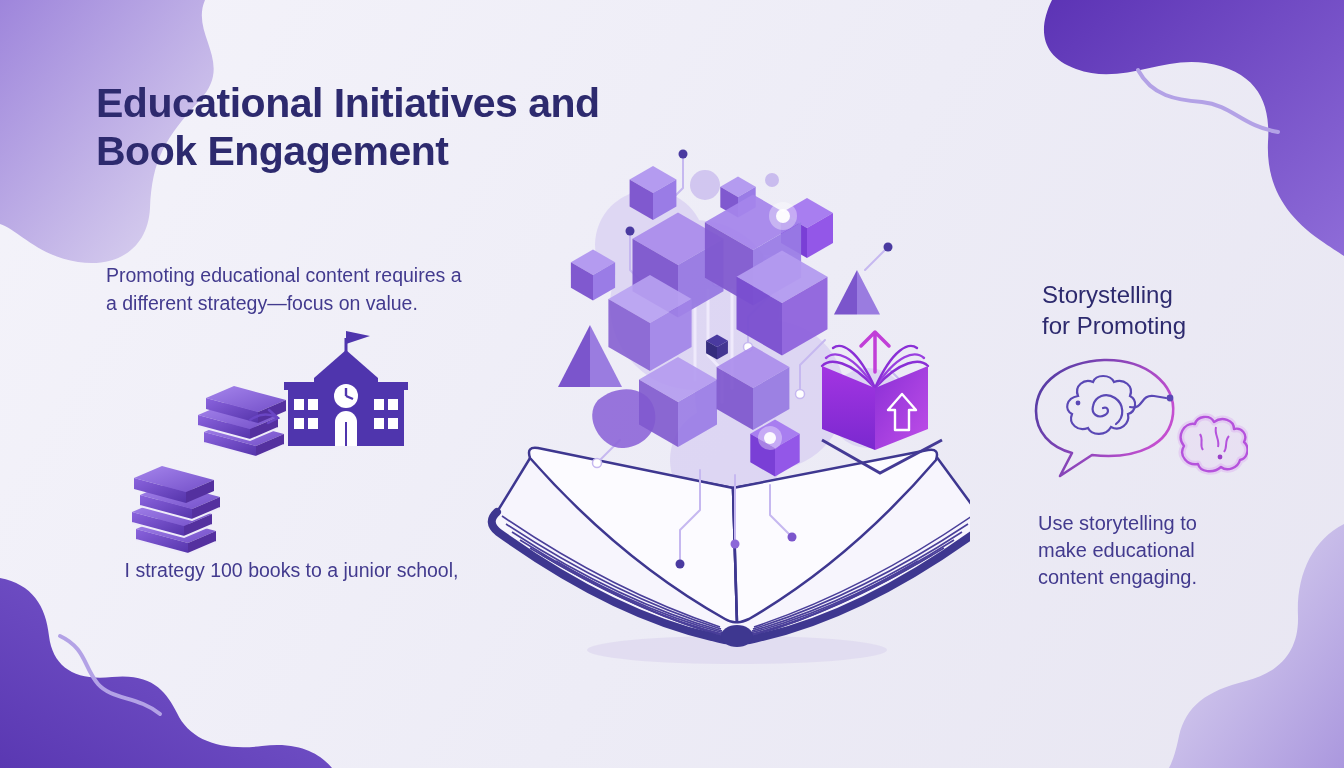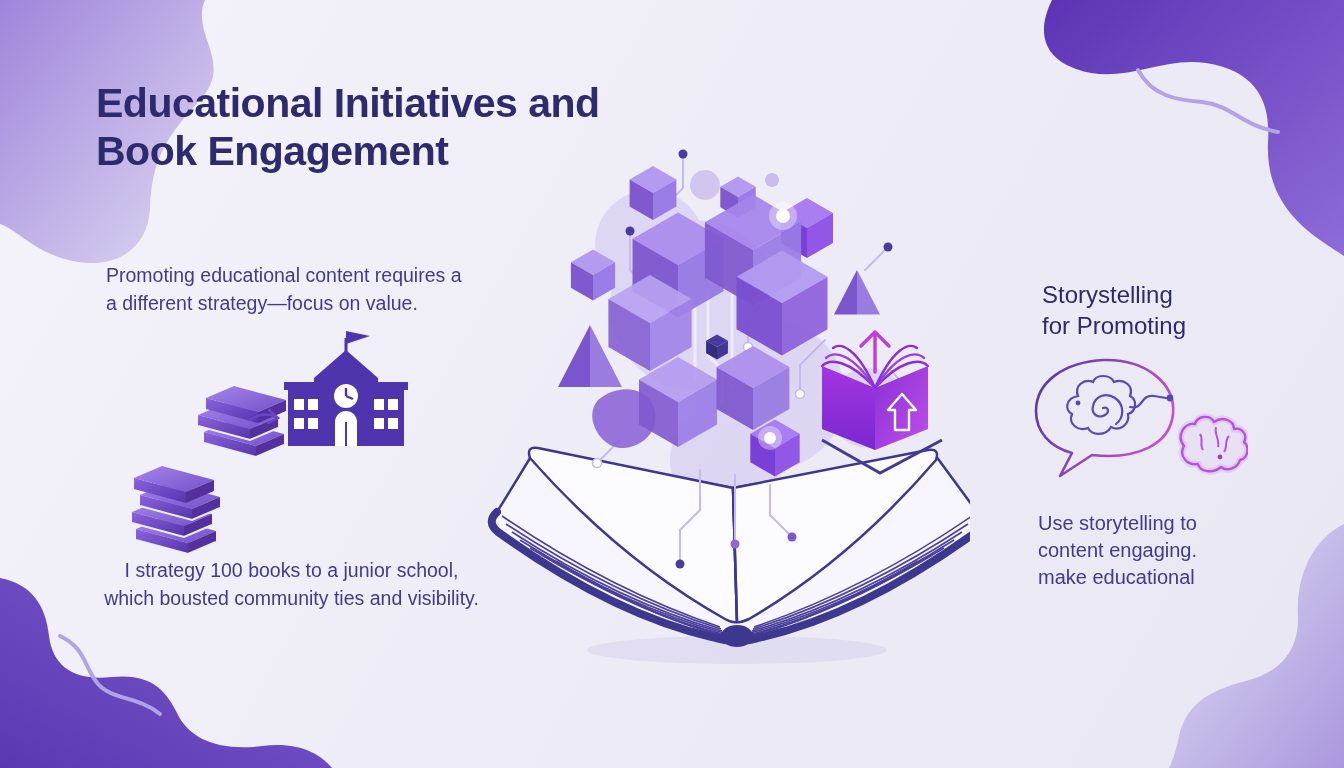--- a/index.html
+++ b/index.html
@@ -151,21 +151,20 @@
       <rect x="86" y="74" width="10" height="11" fill="#ffffff"></rect>
       <rect x="100" y="74" width="10" height="11" fill="#ffffff"></rect>
     </g>
   </svg>
 
   <div class="abs stat">
   </div>
 
   <div class="abs caption-left">
     <span class="line">I strategy 100 books to a junior school,</span>
-    <span class="line">which bousted community ties and visibility.</span>
   </div>
 
   <svg class="abs" style="left:470px;top:140px" width="500" height="525" viewBox="0 0 500 525">
     <defs>
       <linearGradient id="gCoverL" x1="0" y1="0" x2="0" y2="1">
         <stop offset="0" stop-color="#a335e2"></stop>
           <stop offset="1" stop-color="#7a28cf"></stop>
       </linearGradient>
       <linearGradient id="gCoverR" x1="0" y1="0" x2="1" y2="1">
         <stop offset="0" stop-color="#8a2fd6"></stop>
@@ -363,17 +362,17 @@
       <path d="M10,32 C2,22 10,8 21,10 C23,2 36,0 40,8 C48,2 60,6 60,15 C68,13 74,21 70,28 C76,33 74,44 66,46 C64,54 53,58 47,53 C39,60 26,58 24,50 C14,52 4,42 10,32 Z" fill="rgba(216,160,238,0.10)" stroke="#b553dc" stroke-width="2.4" stroke-linejoin="round"></path>
       <path d="M26,20 C30,26 25,31 29,36" fill="none" stroke="#b553dc" stroke-width="2"></path>
       <path d="M42,13 C40,21 46,25 44,33" fill="none" stroke="#b553dc" stroke-width="2"></path>
       <path d="M55,22 C50,27 54,33 50,38" fill="none" stroke="#b553dc" stroke-width="2"></path>
       <circle cx="46" cy="43" r="2.4" fill="#9a3fc8"></circle>
     </g>
   </svg>
 
   <div class="abs caption-right">
     <span class="line">Use storytelling to</span>
+    <span class="line">make educational</span>
     <span class="line">content engaging.</span>
-    <span class="line">make educational</span>
   </div>
 
 </div>
 
 </body></html>

